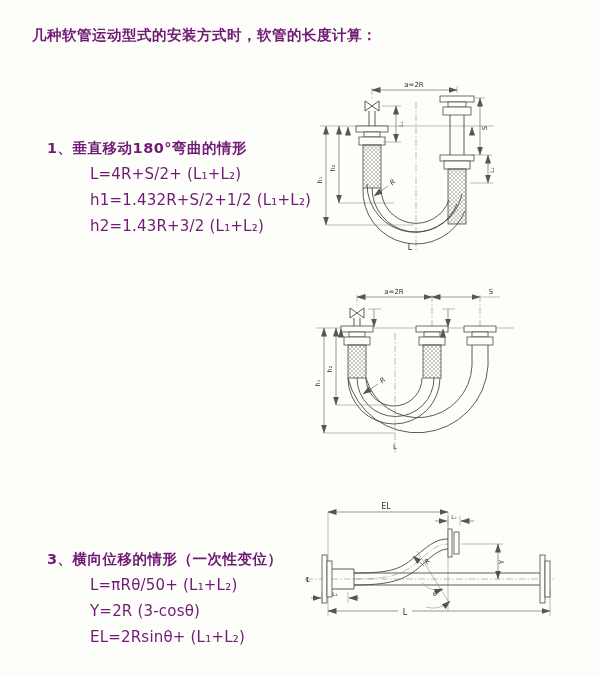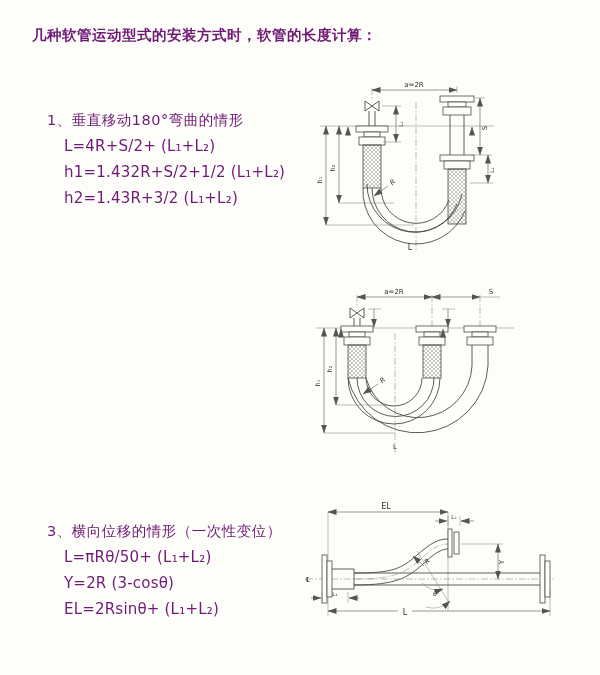--- a/index.html
+++ b/index.html
@@ -1,22 +1,22 @@
 <!DOCTYPE html>
 <html><head>
 <meta charset="utf-8">
 <style>
   html,body{margin:0;padding:0;background:#ffffff;}
   .page{position:relative;width:600px;height:675px;background:#fdfdfa;overflow:hidden;
         font-family:"DejaVu Sans","Liberation Sans",sans-serif;color:#701a75;}
   .title{position:absolute;left:32px;top:26px;font-size:14.5px;font-weight:bold;letter-spacing:.5px;}
   .sec{position:absolute;left:47px;}
   #sec1{top:111px} #sec2{top:308px} #sec3{top:522px}
-  .heading{font-size:14.5px;font-weight:normal;letter-spacing:.5px;line-height:18px;height:18px;}
-  .formula{font-size:15px;line-height:18px;margin:8px 0 0 17px;letter-spacing:.2px;}
+  .heading{font-size:14.5px;font-weight:bold;letter-spacing:.5px;line-height:18px;height:18px;margin-top:28px;}
+  .formula{font-size:15px;line-height:18px;margin:8px 0 0 43px;letter-spacing:.2px;}
   .diag{position:absolute;}
   #d1{left:312px;top:76px} #d2{left:308px;top:283px} #d3{left:298px;top:499px}
   svg{display:block;overflow:visible;}
   svg text{font-family:"DejaVu Sans","Liberation Sans",sans-serif;fill:#333;}
   .obj{stroke:#4a4a4a;stroke-width:.9;fill:none;}
   .fill{stroke:#4a4a4a;stroke-width:.8;fill:#fdfdfa;}
   .dim{stroke:#555;stroke-width:.6;fill:none;}
   .thin{stroke:#7a7a7a;stroke-width:.5;fill:none;}
   .cl{stroke:#7a7a7a;stroke-width:.5;fill:none;stroke-dasharray:7 2 1.5 2;}
   .lbl{font-size:7px;} .lbl-lg{font-size:8px;} .lbl-md{font-size:6.5px;} .lbl-sm{font-size:5.5px;}

